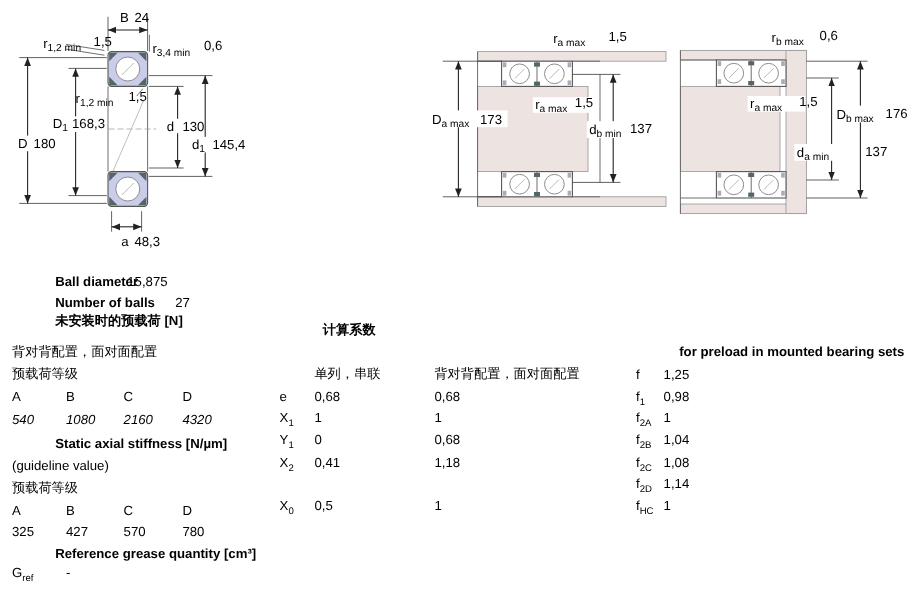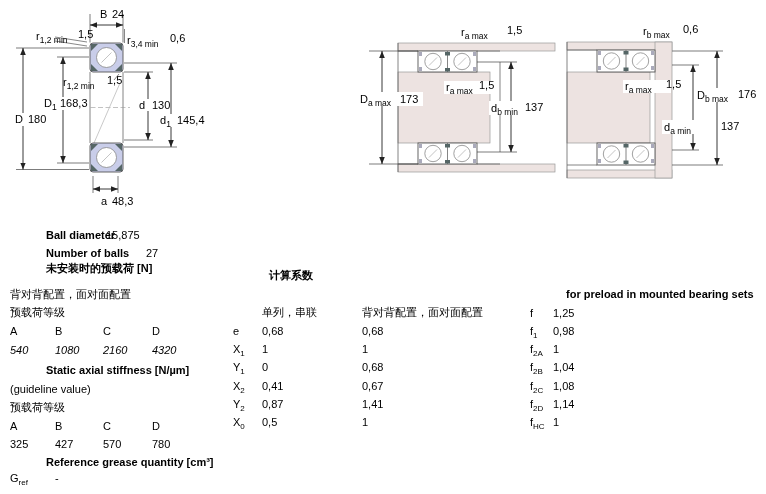--- a/index.html
+++ b/index.html
@@ -334,24 +334,21 @@
   <div class="t" style="left:233px;top:325px;">
     <span class="sym"><span>e</span><sub></sub></span><span class="v1">0,68</span><span>0,68</span>
   </div>
   <div class="t" style="left:233px;top:343px;">
     <span class="sym"><span>X</span><sub>1</sub></span><span class="v1">1</span><span>1</span>
   </div>
   <div class="t" style="left:233px;top:361px;">
     <span class="sym"><span>Y</span><sub>1</sub></span><span class="v1">0</span><span>0,68</span>
   </div>
   <div class="t" style="left:233px;top:380px;">
-    <span class="sym"><span>X</span><sub>2</sub></span><span class="v1">0,41</span><span>0,67</span>
-  </div>
-  <div class="t" style="left:233px;top:398px;">
-    <span class="sym"><span>Y</span><sub>2</sub></span><span class="v1">0,87</span><span>1,41</span>
+    <span class="sym"><span>X</span><sub>2</sub></span><span class="v1">0,41</span><span>1,18</span>
   </div>
   <div class="t" style="left:233px;top:416px;">
     <span class="sym"><span>X</span><sub>0</sub></span><span class="v1">0,5</span><span>1</span>
   </div>
 
   <div class="t b" style="left:530px;top:288px;">for preload in mounted bearing sets</div>
 
   <div class="t" style="left:530px;top:307px;">
     <span class="fsym"><span>f</span><sub></sub></span><span>1,25</span>
   </div>

